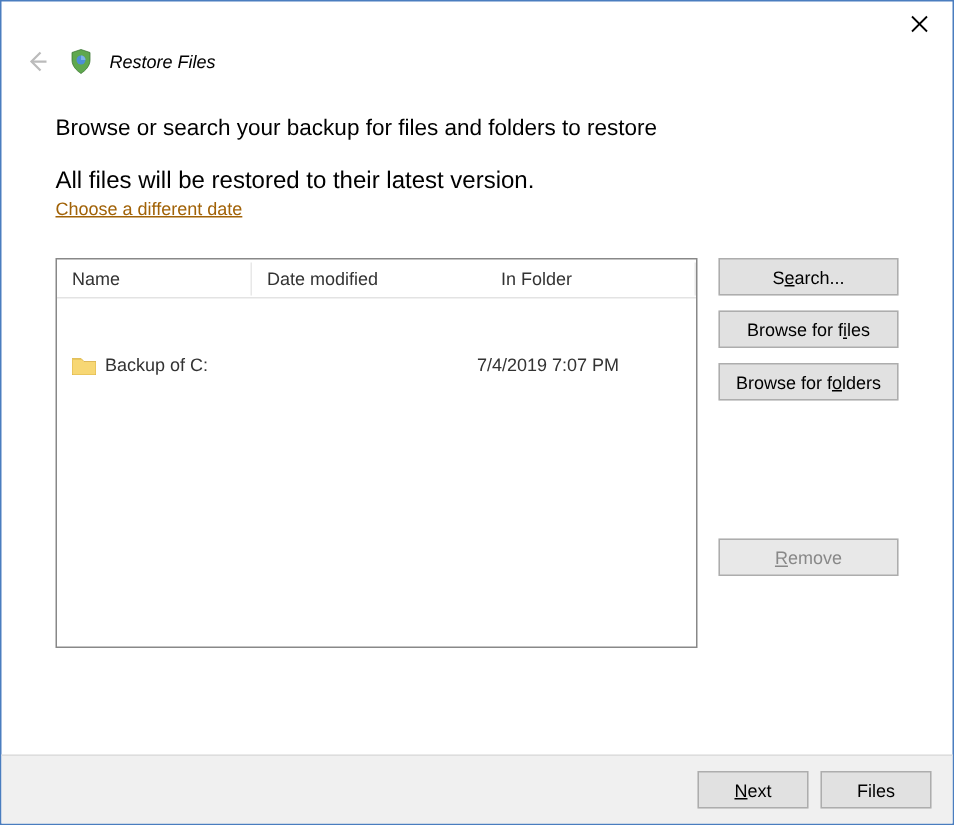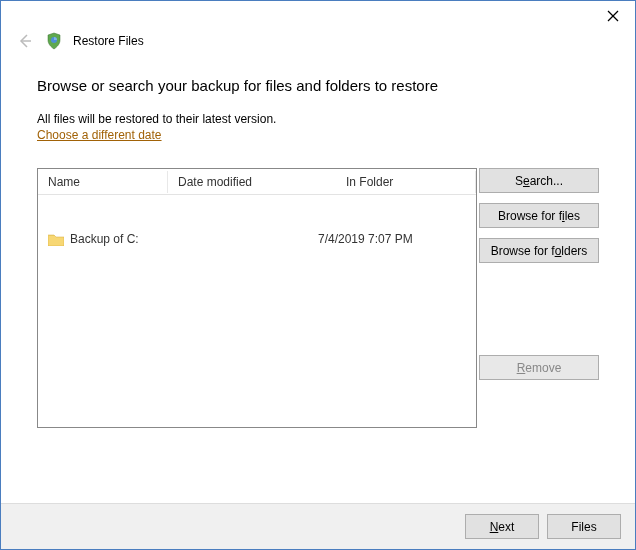--- a/index.html
+++ b/index.html
@@ -45,45 +45,46 @@
       justify-content: center;
     }
     .shield-icon {
       width: 18px;
       height: 18px;
       display: inline-block;
     }
     .header-title {
       font-size: 12px;
       color: #000;
+      font-style: italic;
     }
     .content {
       padding: 22px 36px 10px 36px;
     }
     .main-heading {
       color: #000000;
       font-size: 15px;
       font-weight: normal;
       margin-bottom: 18px;
     }
     .subtext {
-      font-size: 12px;
+      font-size: 16px;
       color: #000;
       margin-bottom: 2px;
     }
     .link {
       color: #a16207;
       text-decoration: underline;
       cursor: pointer;
       font-size: 12px;
     }
     .list-area {
       display: flex;
       margin-top: 26px;
-      gap: 2px;
+      gap: 14px;
       align-items: flex-start;
     }
     .listbox {
       flex: 1;
       border: 1px solid #888;
       height: 260px;
       background: #fff;
     }
     .list-header {
       display: flex;

